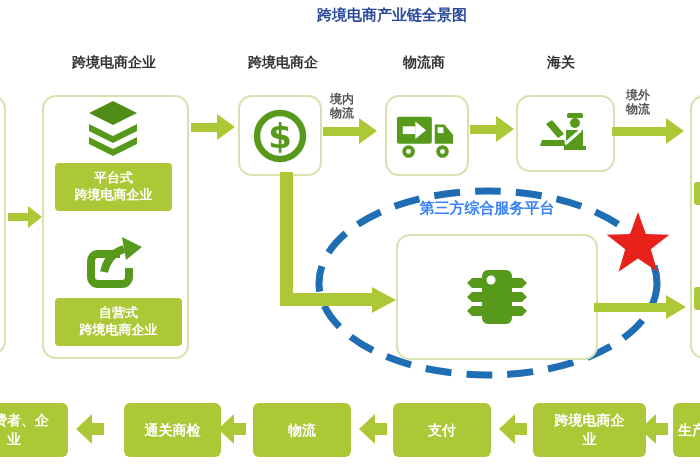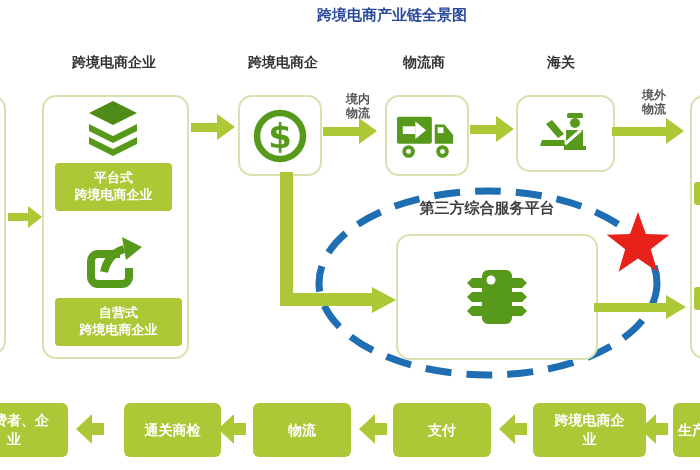--- a/index.html
+++ b/index.html
@@ -11,24 +11,24 @@
             text-align:center;z-index:3;}
   .box{position:absolute;background:#fff;border:2px solid #d8e2b0;border-radius:14px;
        z-index:2;display:flex;align-items:center;justify-content:center;}
   .grect{position:absolute;background:#adc836;border-radius:4px;color:#fff;font-weight:bold;
          font-size:13px;line-height:1.3;display:flex;flex-direction:column;align-items:center;
          justify-content:center;text-align:left;z-index:3;}
   .bbox{position:absolute;top:403px;height:54px;background:#adc836;border-radius:6px;color:#fff;
         font-weight:bold;font-size:14px;line-height:1.35;display:flex;flex-direction:column;
         align-items:center;justify-content:center;text-align:center;z-index:2;}
   .bbox.align-left{align-items:flex-start;padding-left:5px;text-align:left;}
-  .ann{position:absolute;font-size:12px;font-weight:bold;color:#555;text-align:right;
+  .ann{position:absolute;font-size:12px;font-weight:bold;color:#555;text-align:left;
        line-height:1.2;z-index:3;}
   .plabel{position:absolute;top:199px;left:330px;width:314px;text-align:center;
-          font-weight:bold;font-size:15px;color:#404040;z-index:3;}
+          font-weight:bold;font-size:15px;color:#3b82f6;z-index:3;}
   .conn{position:absolute;background:#adc836;z-index:2;}
   svg.abs{position:absolute;}
 </style>
 </head>
 <body>
 
 <div class="stage">
 
   <div class="title">跨境电商产业链全景图</div>
 

